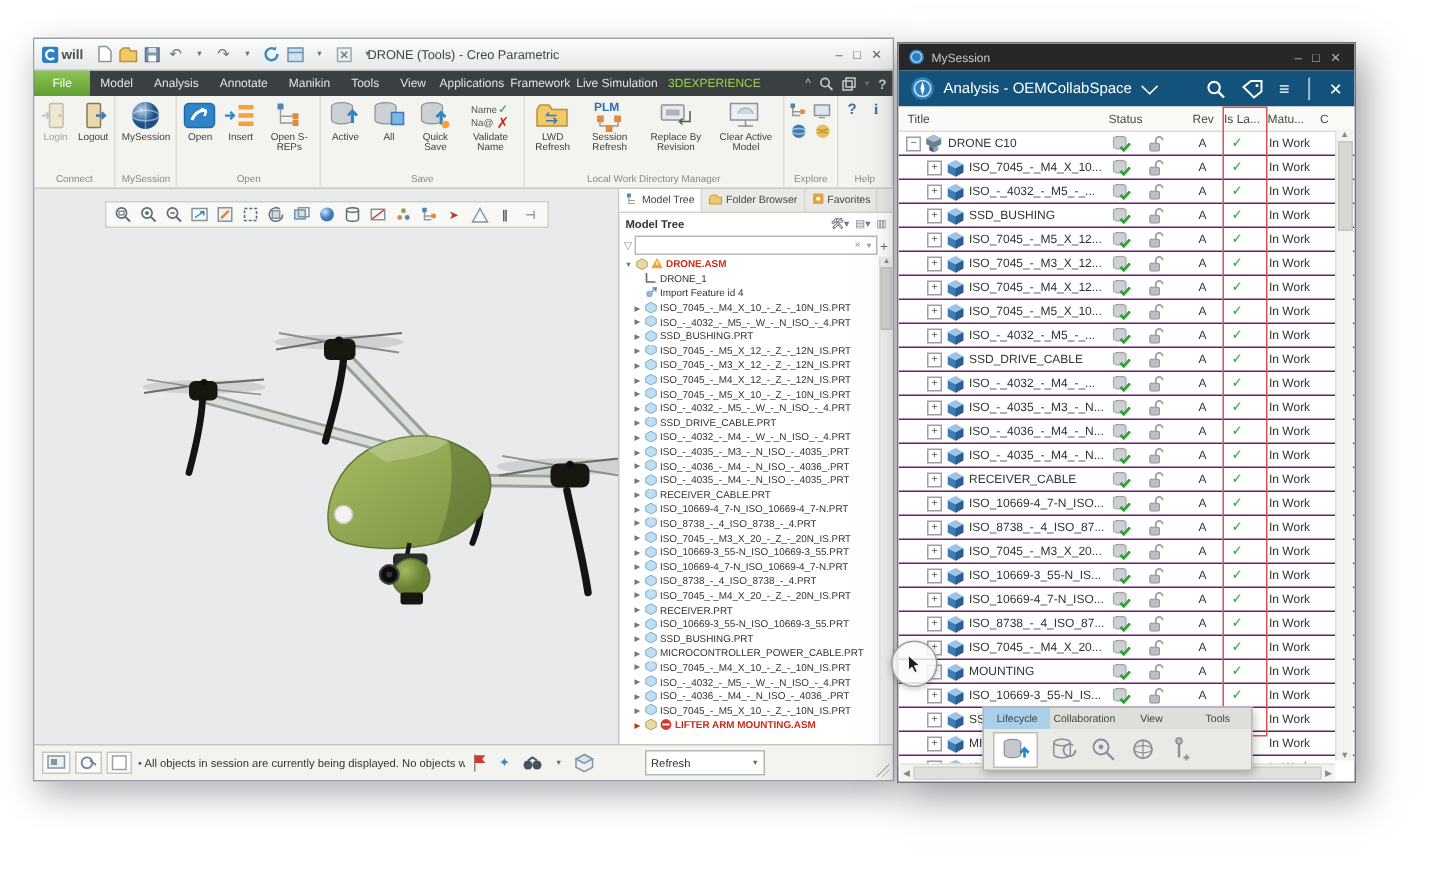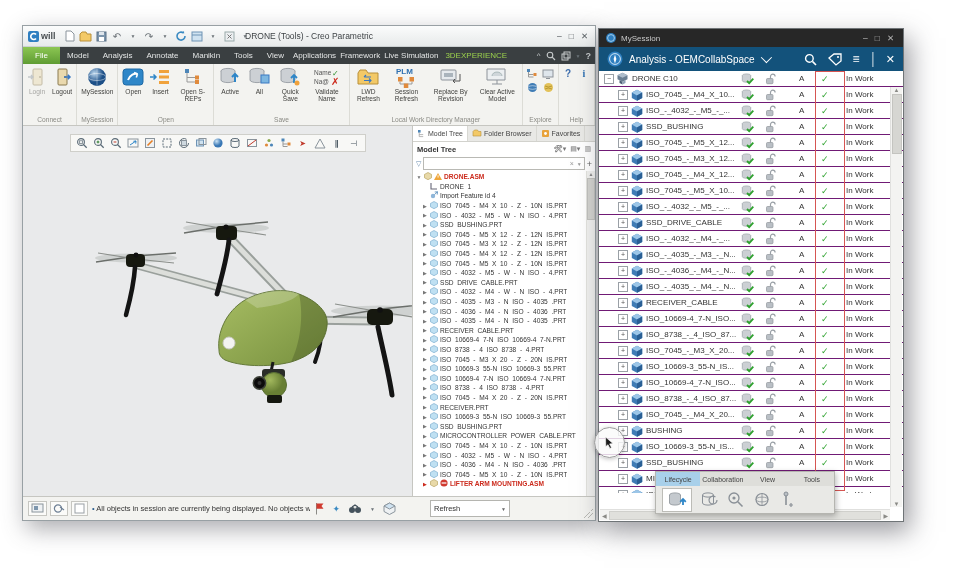--- a/index.html
+++ b/index.html
@@ -981,20 +981,28 @@
         </svg>
         <svg width="14" height="13" viewBox="0 0 14 13">
           <path d="M1 5 L6 1 L13 1 L13 8 L8 12 L1 5 Z" fill="none" stroke="#fff" stroke-width="1.3"></path>
           <circle cx="10" cy="4" r="1" fill="#fff"></circle>
         </svg>
         <span style="font-size:12px;line-height:10px">≡</span>
         <span style="opacity:.6">|</span>
         <span style="font-size:11px;font-weight:bold">✕</span>
       </span>
     </div>
+    <div class="mscols" id="msCols">
+        <span class="mscol" style="left:6px">Title</span>
+        <span class="mscol" style="left:140px">Status</span>
+        <span class="mscol" style="left:196px">Rev</span>
+        <span class="mscol" style="left:217px">Is La...</span>
+        <span class="mscol" style="left:246px">Matu...</span>
+        <span class="mscol" style="left:281px">C</span>
+      </div>
     <div class="msbody" id="msBody">
         <div class="msrow">
    <span class="cell" style="left:5px">
             <span class="expbox">−</span>
           </span>
    <span class="cell" style="left:17px">
             <svg width="13" height="13" viewBox="0 0 13 13">
               <path d="M6.5 .8 L11.5 3.3 V7.2 L6.5 9.7 L1.5 7.2 V3.3 Z" fill="#6b7f93"></path>
               <path d="M6.5 .8 L11.5 3.3 L6.5 5.8 L1.5 3.3 Z" fill="#aebdcc"></path>
               <path d="M3.5 8.2 L6.5 9.7 V12.6 L3.5 11.1 Z" fill="#4c6075"></path>
@@ -1632,21 +1640,21 @@
    <span class="cell" style="left:19px">
             <span class="expbox">+</span>
           </span>
    <span class="cell" style="left:32px">
             <svg width="12" height="12" viewBox="0 0 12 12">
               <path d="M6 .8 L11.2 3.6 V9 L6 11.8 L.8 9 V3.6 Z" fill="#3f7cb5"></path>
               <path d="M6 .8 L11.2 3.6 L6 6.4 L.8 3.6 Z" fill="#9cc6e8"></path>
               <path d="M6 6.4 L11.2 3.6 V9 L6 11.8 Z" fill="#2a5f94"></path>
             </svg>
           </span>
-   <span class="cell title" style="left:47px">BUSHING</span>
+   <span class="cell title" style="left:47px">MOUNTING</span>
    <span class="cell" style="left:142px">
             <svg width="13" height="13" viewBox="0 0 13 13">
               <ellipse cx="5.5" cy="3.6" rx="4.2" ry="1.7" fill="#ccd0d4" stroke="#9aa0a6" stroke-width=".7"></ellipse>
               <path d="M1.3 3.6 v5 a4.2 1.7 0 0 0 8.4 0 v-5" fill="#ccd0d4" stroke="#9aa0a6" stroke-width=".7"></path>
               <path d="M6 9 l2.2 2.2 L12.3 6.6" stroke="#2ea12e" stroke-width="1.8" fill="none"></path>
             </svg>
           </span>
    <span class="cell" style="left:166px">
             <svg width="11" height="12" viewBox="0 0 11 12">
               <path d="M5.5 5.5 V3.5 a2.3 2.3 0 0 1 4.6 0" fill="none" stroke="#9aa0a6" stroke-width="1.2"></path>

